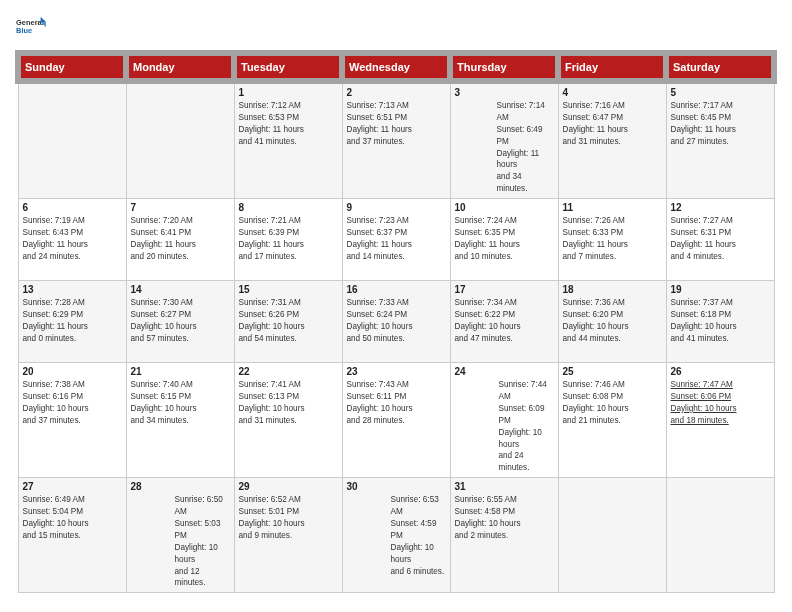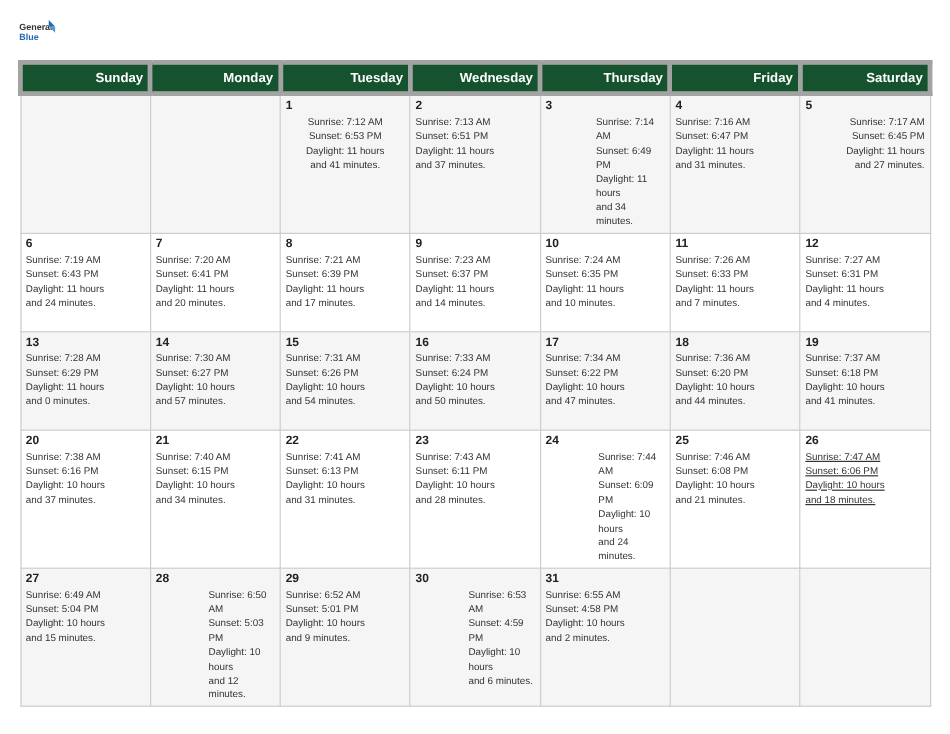--- a/index.html
+++ b/index.html
@@ -42,27 +42,27 @@
     .location {
       font-size: 15px;
       color: #444;
     }
     table {
       width: 100%;
       border-collapse: collapse;
       table-layout: fixed;
     }
     thead tr th {
-      background-color: #14532d;
+      background-color: #b91c1c;
       color: #fff;
       font-size: 11px;
       font-weight: bold;
       padding: 5px 4px;
-      text-align: right;
-      border: 4px solid #a3a3a3;
+      text-align: left;
+      border: 6px solid #a3a3a3;
     }
     tbody tr td {
       border: 1px solid #ccc;
       vertical-align: top;
       padding: 3px 4px;
       font-size: 8.5px;
       color: #333;
       height: 82px;
     }
     tbody tr:nth-child(odd) td {
@@ -116,21 +116,21 @@
           <th>Friday</th>
           <th>Saturday</th>
         </tr>
     </thead>
     <tbody id="calendar-body">
     <tr>
           <td class="empty-cell"></td>
           <td class="empty-cell"></td>
           <td>
             <div class="day-num">1</div>
-            <div class="day-info" style="white-space: pre-line; text-align: center;">Sunrise: 7:12 AM
+            <div class="day-info" style="white-space: pre-line;">Sunrise: 7:12 AM
 Sunset: 6:53 PM
 Daylight: 11 hours
 and 41 minutes.</div>
           </td>
           <td>
             <div class="day-num">2</div>
             <div class="day-info" style="white-space: pre-line;">Sunrise: 7:13 AM
 Sunset: 6:51 PM
 Daylight: 11 hours
 and 37 minutes.</div>
@@ -144,21 +144,21 @@
           </td>
           <td>
             <div class="day-num">4</div>
             <div class="day-info" style="white-space: pre-line;">Sunrise: 7:16 AM
 Sunset: 6:47 PM
 Daylight: 11 hours
 and 31 minutes.</div>
           </td>
           <td>
             <div class="day-num">5</div>
-            <div class="day-info" style="white-space: pre-line; text-align: right;">Sunrise: 7:17 AM
+            <div class="day-info" style="white-space: pre-line;">Sunrise: 7:17 AM
 Sunset: 6:45 PM
 Daylight: 11 hours
 and 27 minutes.</div>
           </td>
         </tr>
         <tr>
           <td>
             <div class="day-num">6</div>
             <div class="day-info" style="white-space: pre-line;">Sunrise: 7:19 AM
 Sunset: 6:43 PM

